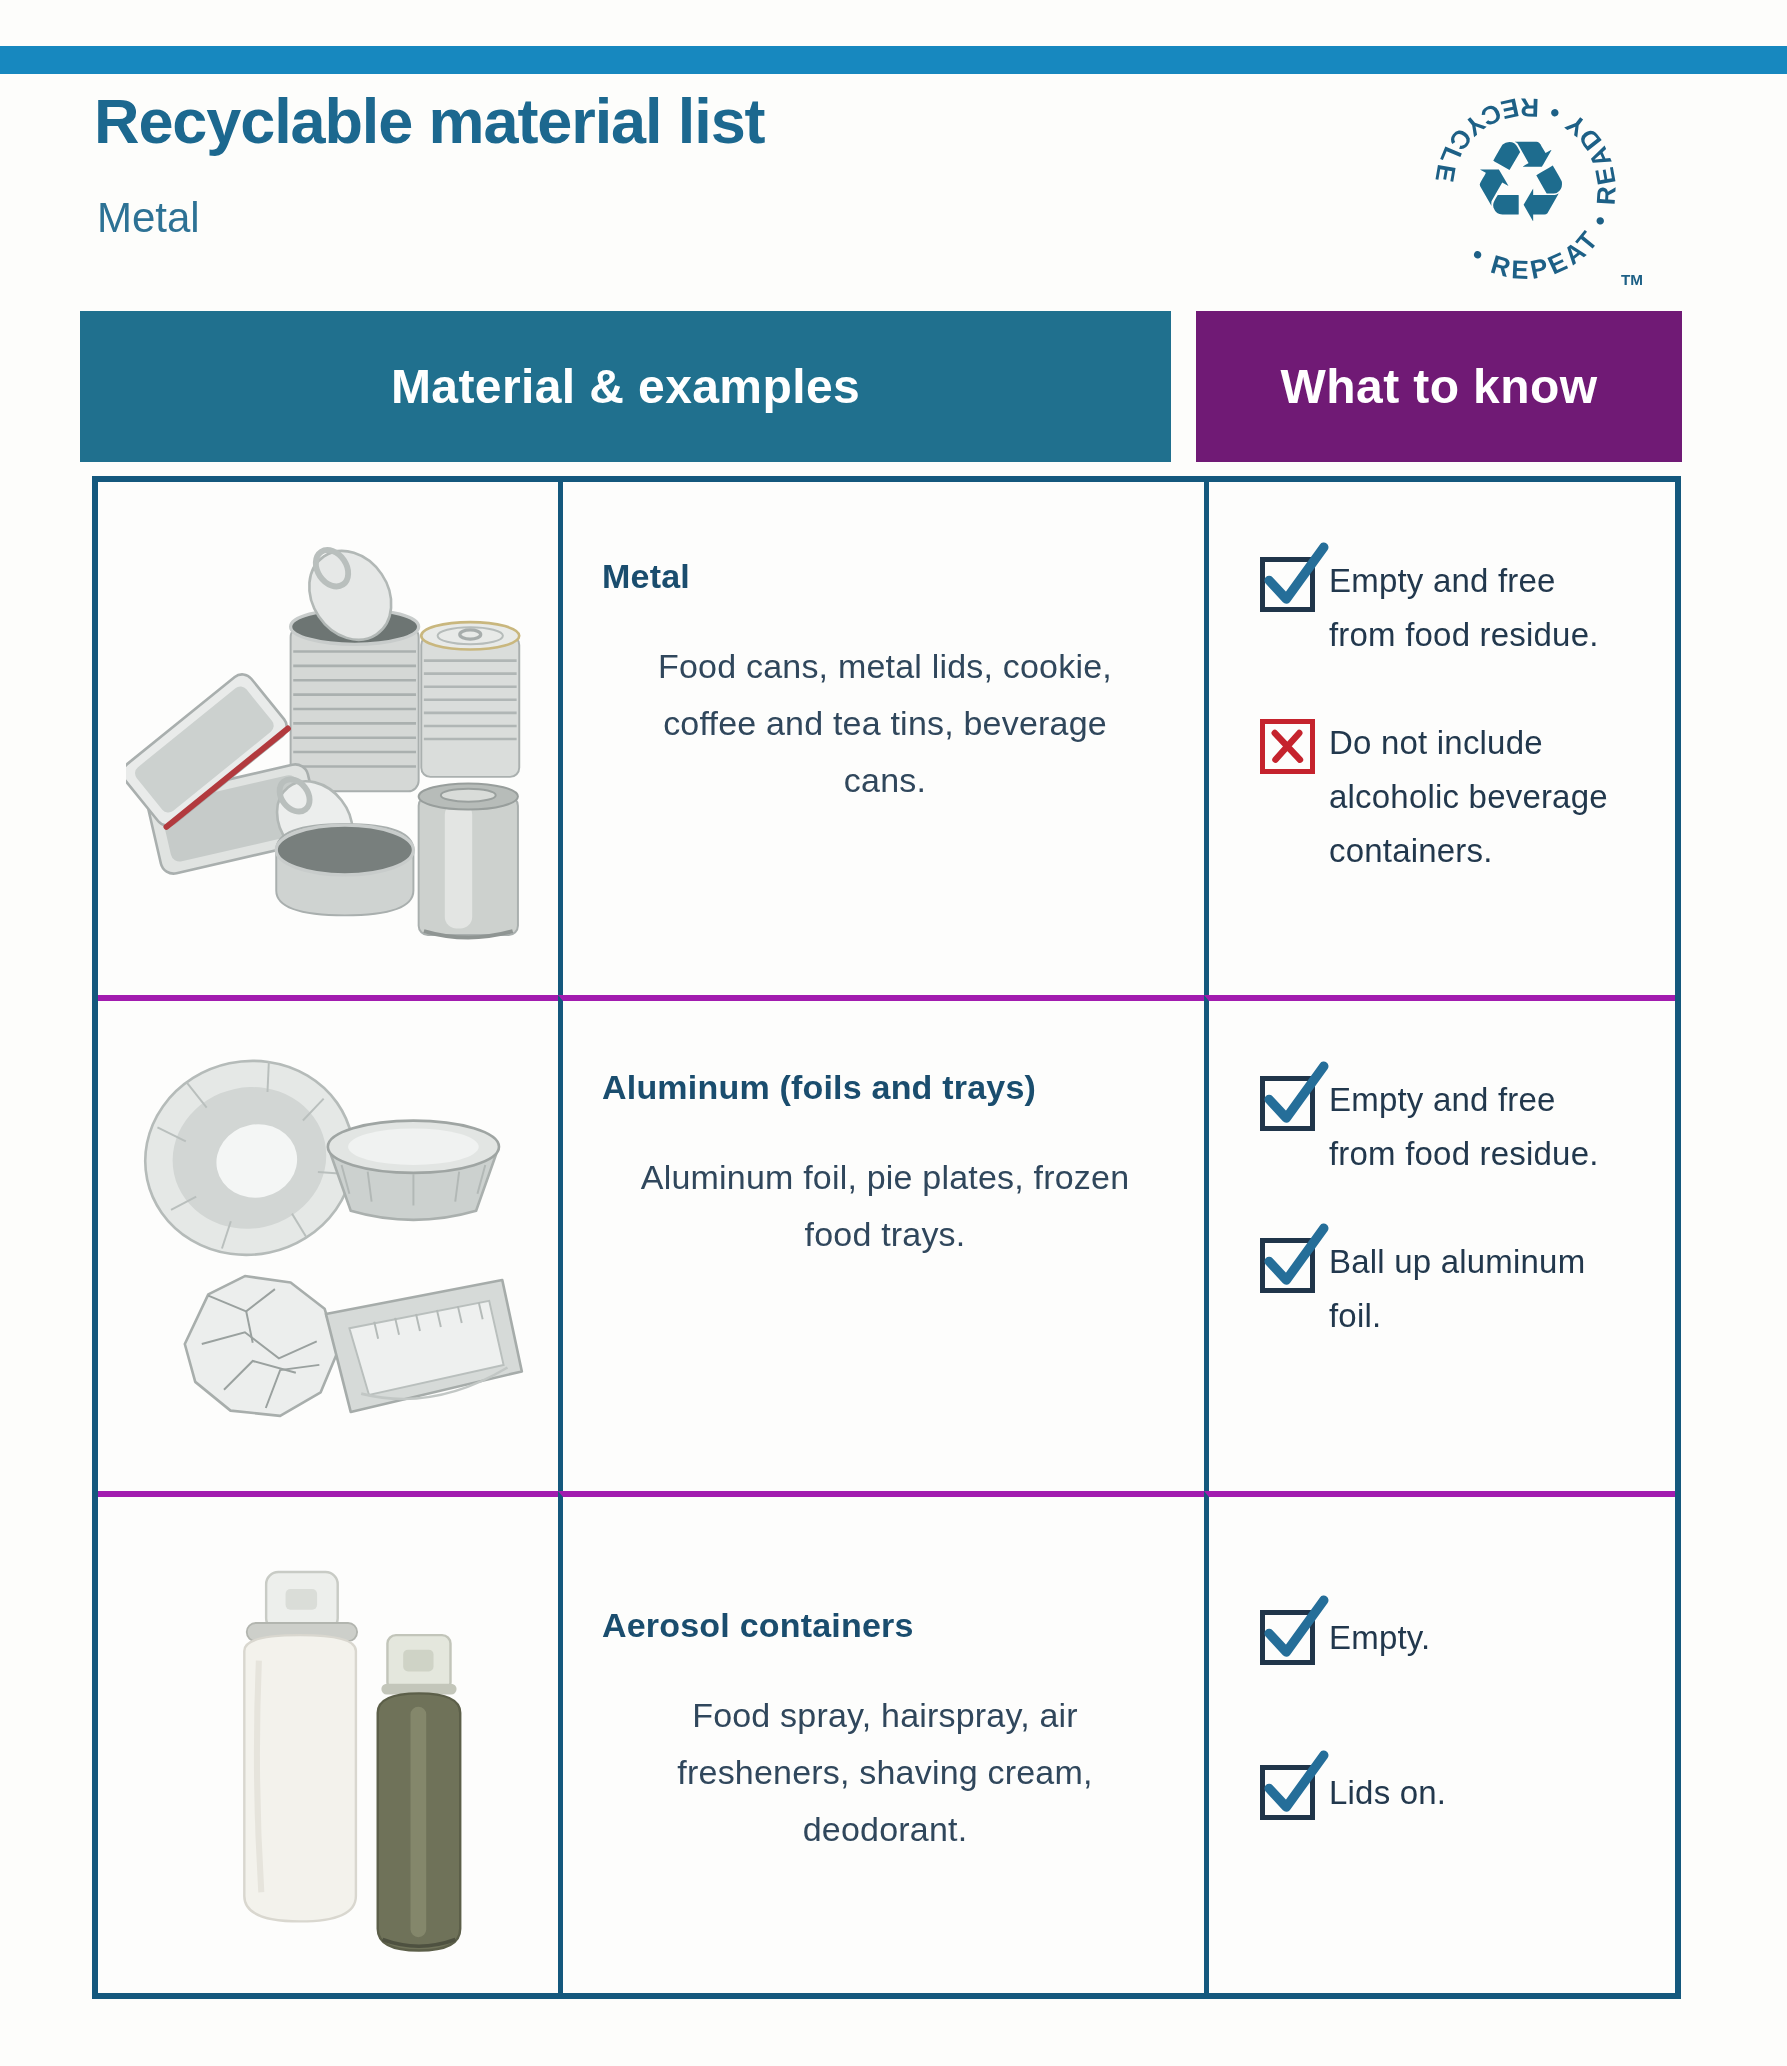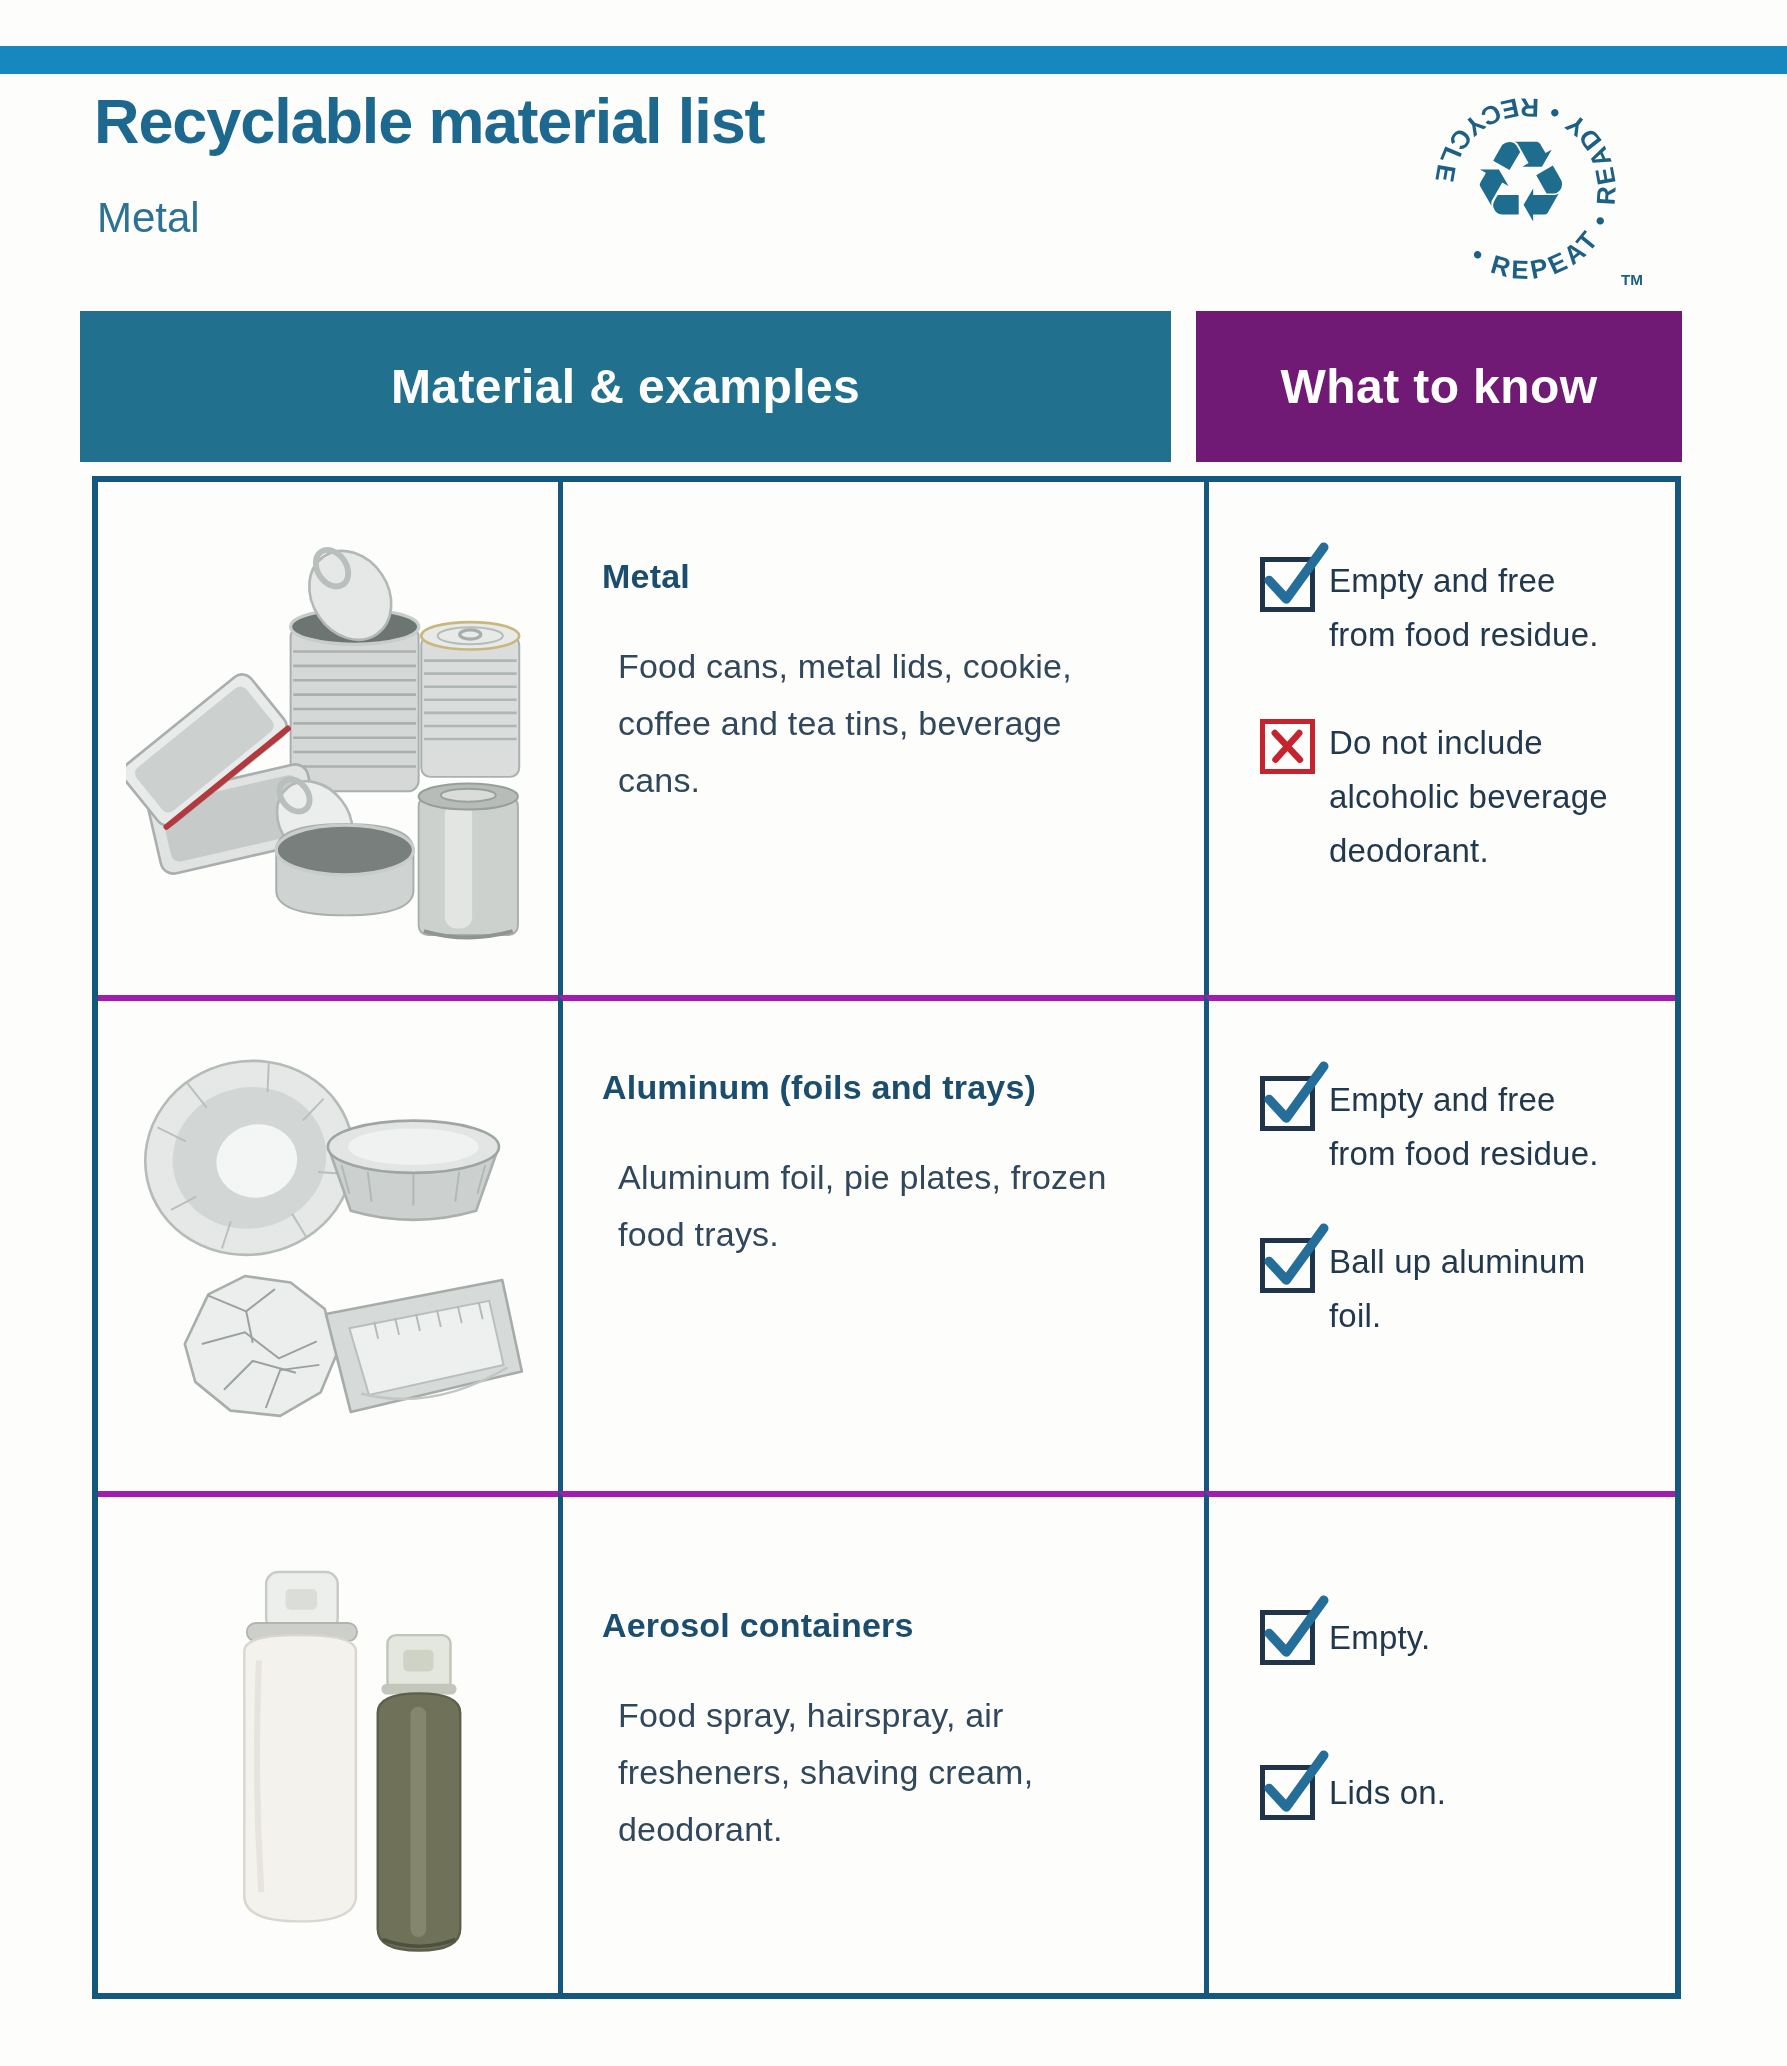--- a/index.html
+++ b/index.html
@@ -34,21 +34,21 @@
   .cell.bl{border-left:5px solid #14587d;}
   .cell.bt{border-top:6px solid #a21caf;}
 
   .img-cell{display:flex;align-items:center;justify-content:center;padding:19px;}
   .img-cell svg{display:block;}
 
   .text-cell{padding:75px 36px 0 39px;}
   .text-cell.r2{padding-top:67px;}
   .text-cell.r3{padding-top:109px;}
   .mat-heading{font-size:34px;font-weight:700;color:#1a4d6e;letter-spacing:0.2px;margin:0 0 42px 0;}
-  .mat-desc{font-size:34px;line-height:57px;color:#30475c;letter-spacing:0.2px;margin:16px;max-width:557px;}
+  .mat-desc{font-size:34px;line-height:57px;color:#30475c;letter-spacing:0.2px;margin:16px;max-width:557px;text-align:center;}
 
   .know-cell{padding:72px 19px 0 51px;}
   .know-cell.r3{padding-top:110px;}
   .note{display:flex;align-items:flex-start;gap:14px;margin-bottom:54px;}
   .know-cell.r3 .note{margin-bottom:97px;align-items:flex-end;}
   .cbox{flex:0 0 auto;width:45px;height:45px;border:5px solid #20354a;margin-top:2.9px;position:relative;background:#fdfdfc;}
   .cbox svg{position:absolute;overflow:visible;}
   .cbox.check svg{left:-5.8px;top:-22px;width:72px;height:72px;}
   .cbox.xbox{border-color:#c5232d;}
   .cbox.xbox svg{left:4.3px;top:4.3px;width:36px;height:36px;}
@@ -167,21 +167,21 @@
             </svg>
         </span>
         <span class="note-text">Empty and free from food residue.</span>
       </div>
       <div class="note">
         <span class="cbox xbox">
           <svg viewBox="0 0 50 50">
               <path d="M8 7 L43 44 M42 7 L9 44" fill="none" stroke="#c5232d" stroke-width="9" stroke-linecap="round"></path>
             </svg>
         </span>
-        <span class="note-text">Do not include alcoholic beverage deodorant.</span>
+        <span class="note-text">Do not include alcoholic beverage containers.</span>
       </div>
     </div>
 
     <div class="cell bt img-cell">
       <svg width="405" height="420" viewBox="0 0 620 640">
 
         <g transform="rotate(-12 190 190)">
           <ellipse cx="190" cy="185" rx="160" ry="148" fill="#e5e8e6" stroke="#b5bbb9" stroke-width="4"></ellipse>
           <ellipse cx="190" cy="185" rx="118" ry="108" fill="#d2d6d4"></ellipse>
           <ellipse cx="200" cy="192" rx="62" ry="56" fill="#f4f6f5"></ellipse>

